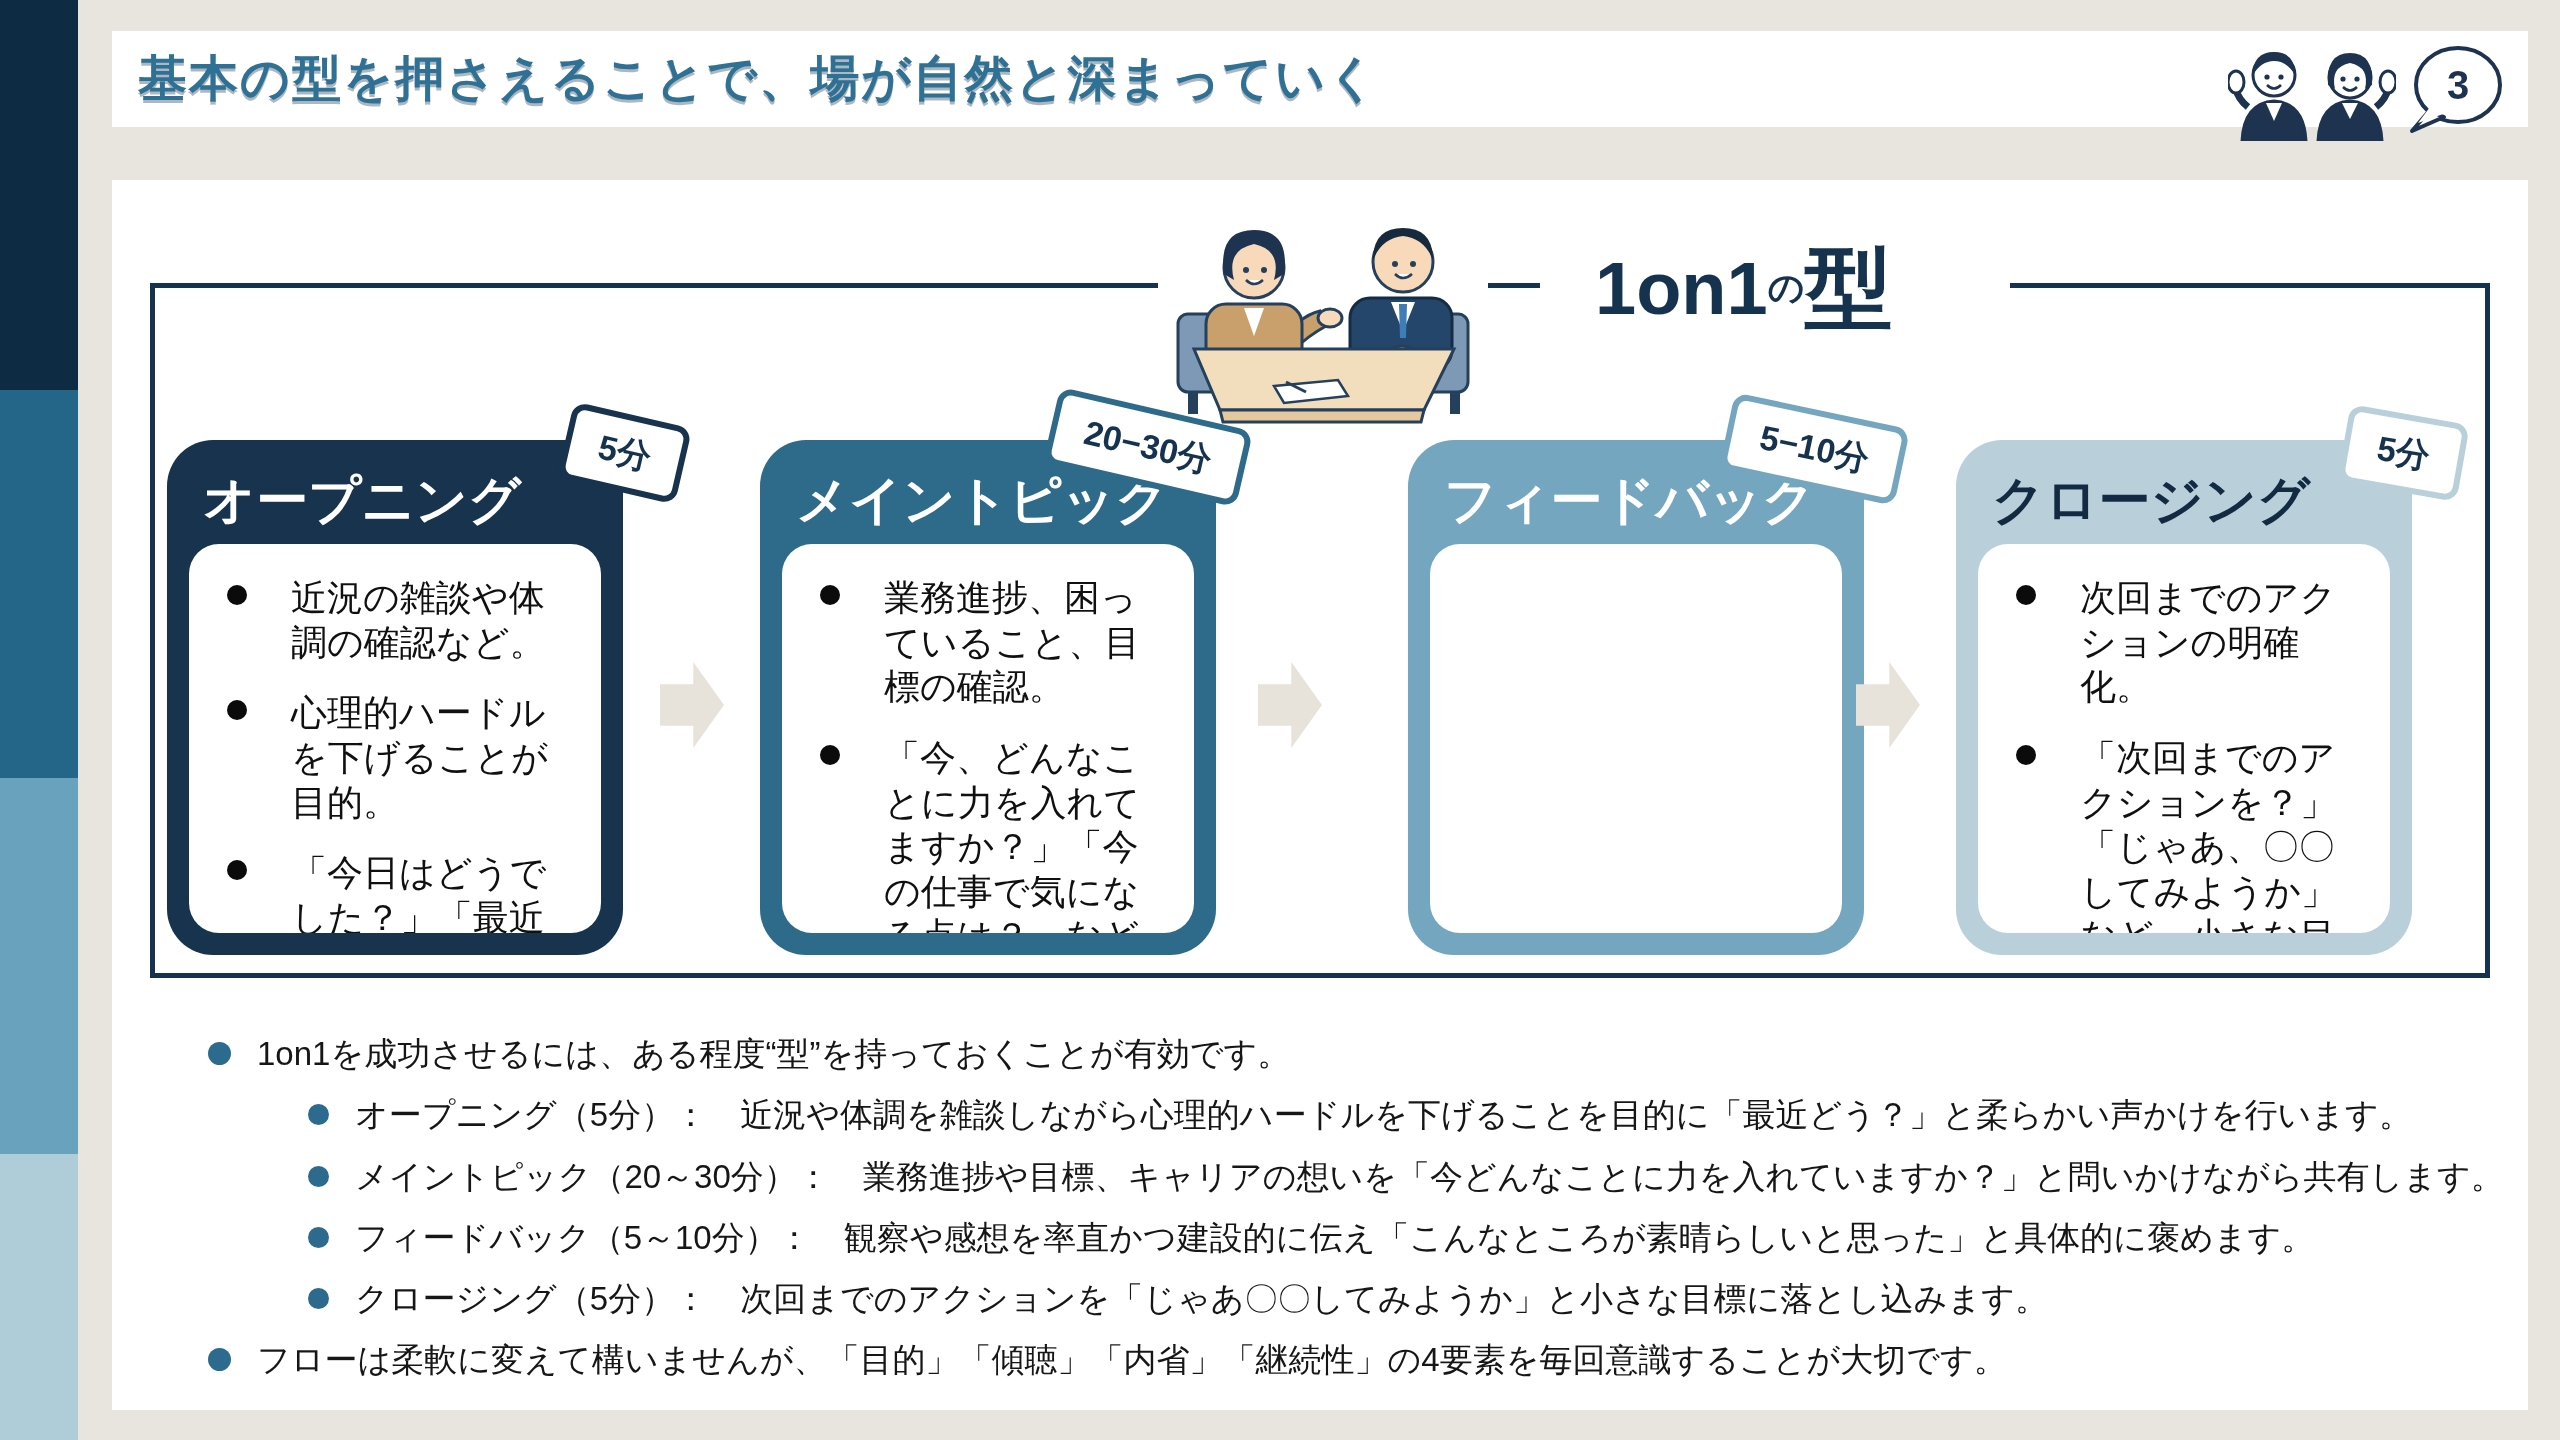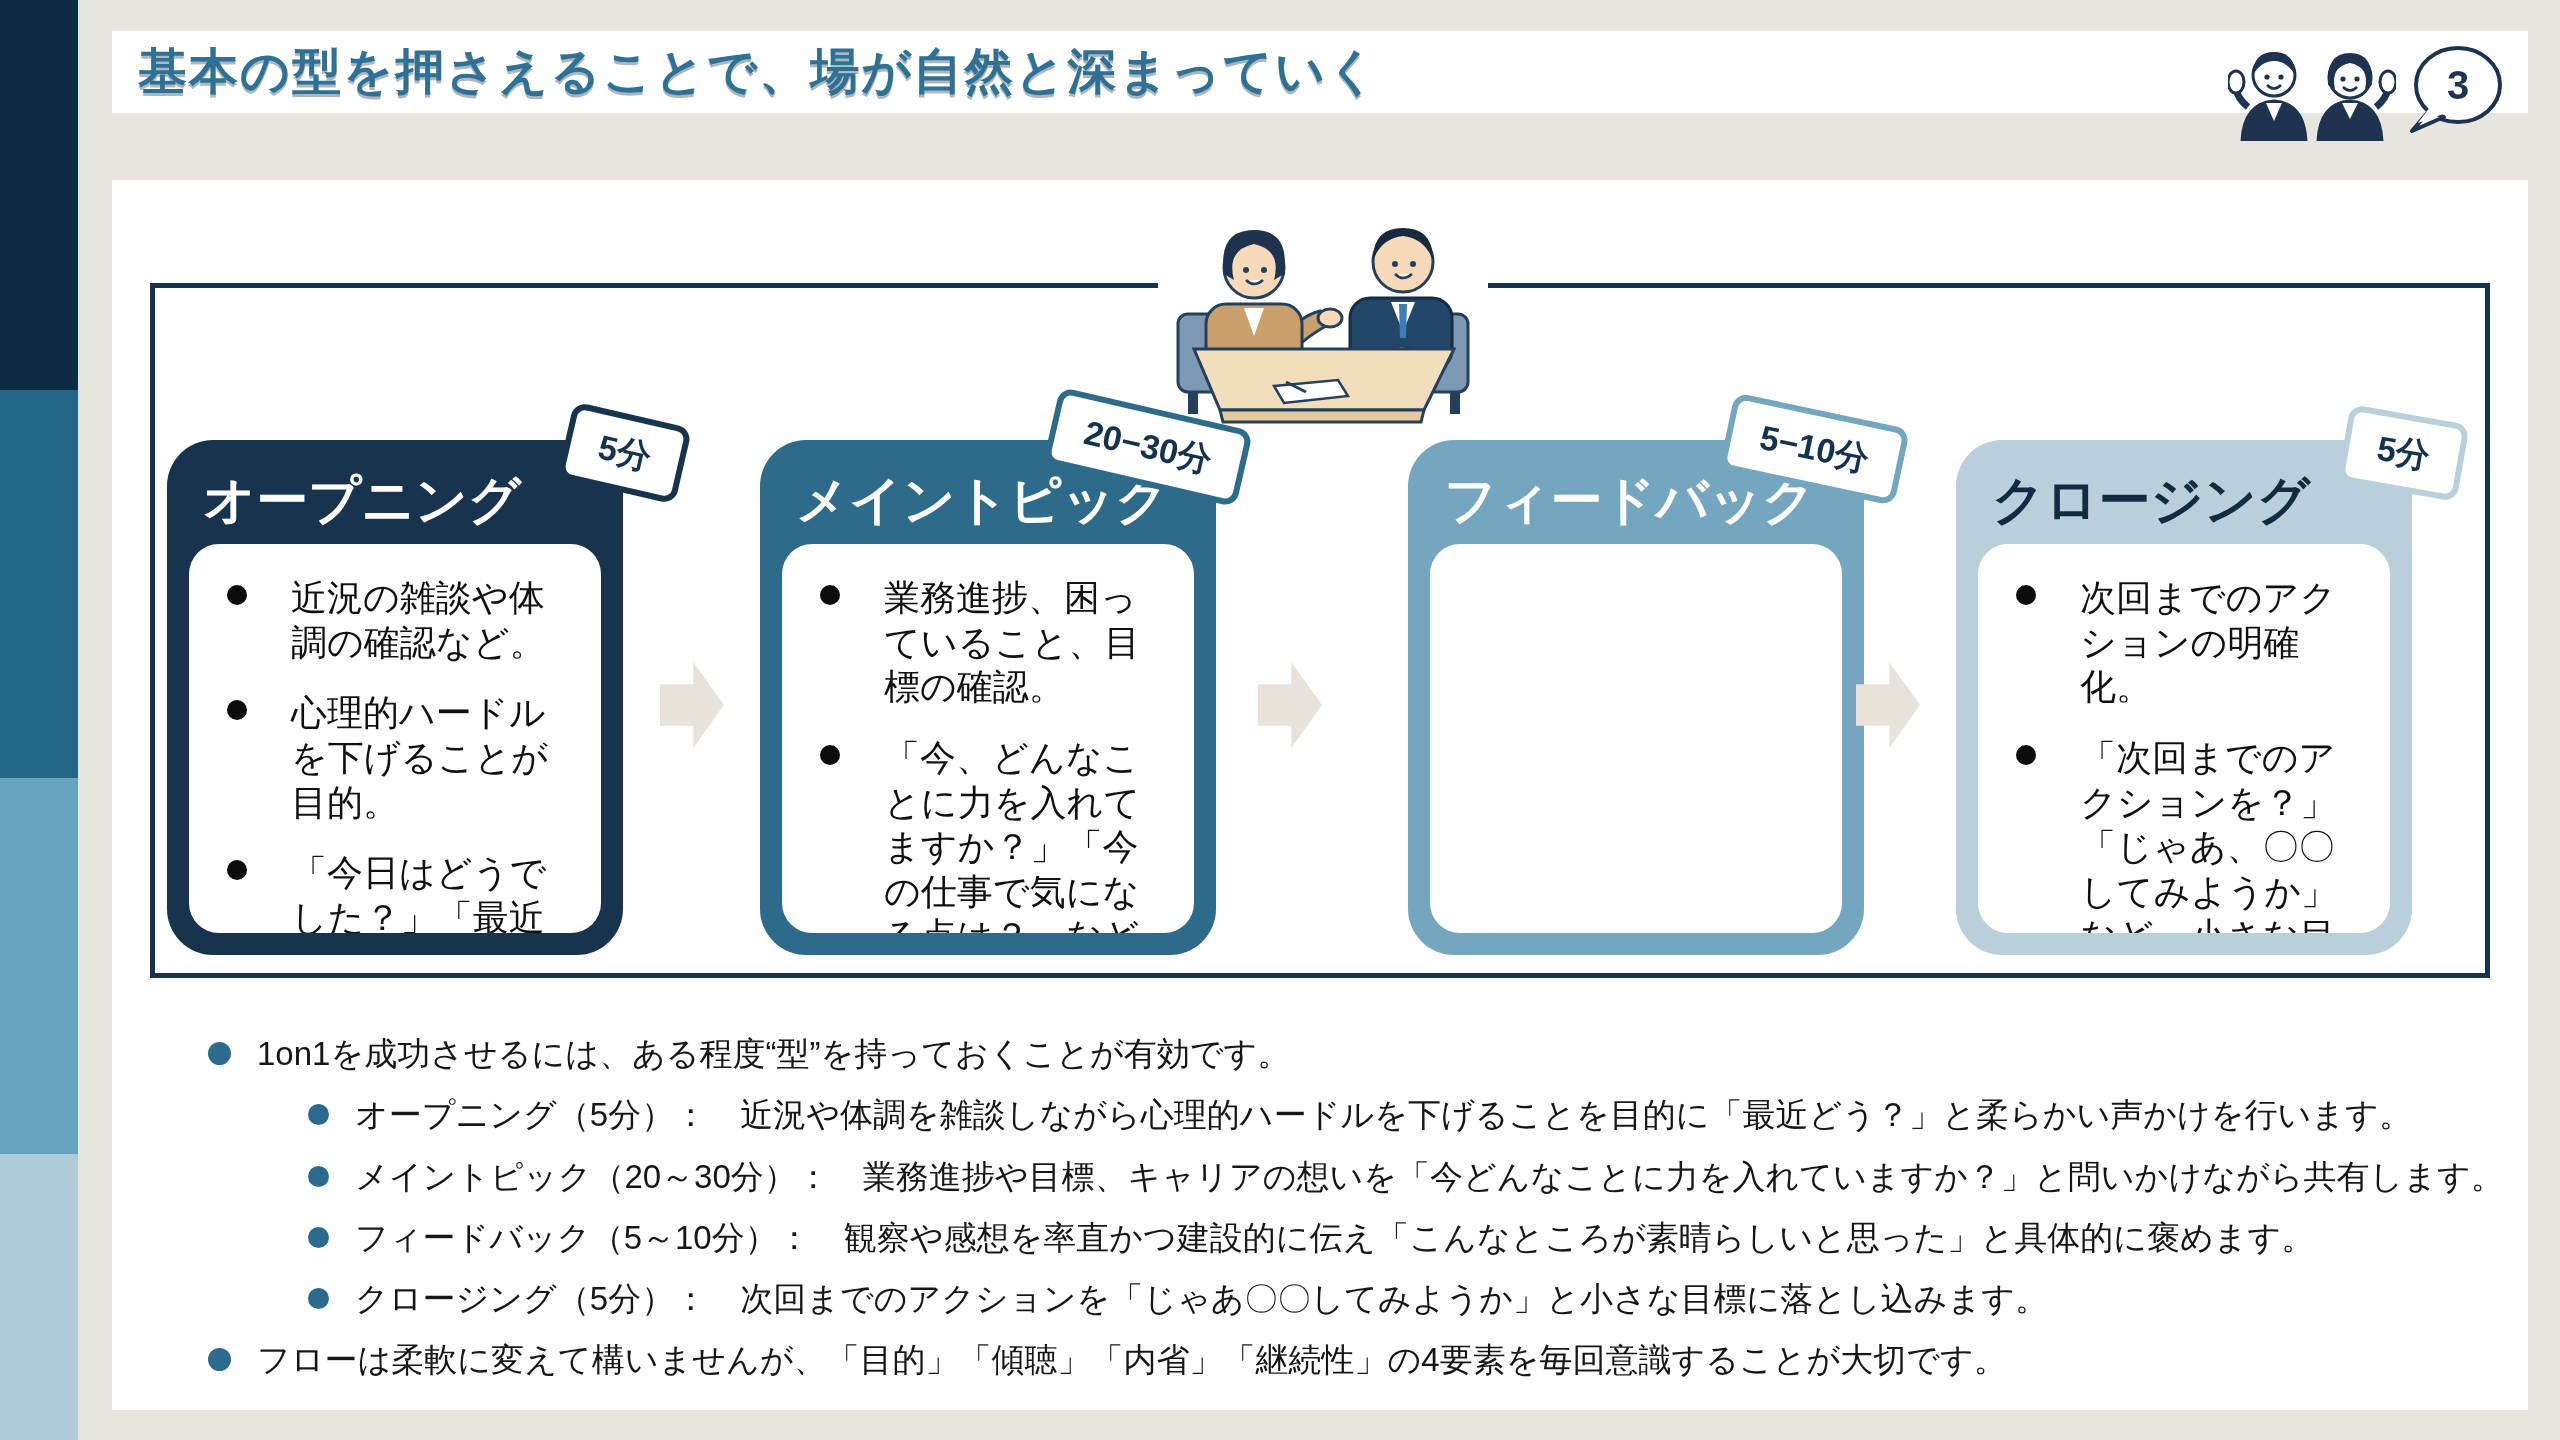--- a/index.html
+++ b/index.html
@@ -7,21 +7,21 @@
   .slide{position:relative;width:2560px;height:1440px;background:#e8e5df;overflow:hidden;}
 
   
   .sideblock{position:absolute;left:0;width:78px;}
   .side1{top:0;height:390px;background:#0d2b43;}
   .side2{top:390px;height:388px;background:#236688;}
   .side3{top:778px;height:376px;background:#69a2bc;}
   .side4{top:1154px;height:286px;background:#aecdd8;}
 
   
-  .titlebar{position:absolute;left:112px;top:31px;width:2416px;height:82px;background:#ffffff;}
+  .titlebar{position:absolute;left:112px;top:31px;width:2416px;height:96px;background:#ffffff;}
   .slide-title{position:absolute;left:26px;top:50%;transform:translateY(-50%);
     font-size:49px;font-weight:bold;color:#2f7095;letter-spacing:2px;white-space:nowrap;
     text-shadow:0 3px 0 rgba(21,50,78,0.35);}
   .pair-illo{position:absolute;right:132px;top:6px;width:168px;height:104px;}
   .bubble{position:absolute;right:22px;top:12px;width:104px;height:92px;}
 
   
   .main{position:absolute;left:112px;top:180px;width:2416px;height:1230px;background:#ffffff;}
 
   
@@ -113,20 +113,25 @@
       <polygon points="27,68 10,88 42,74" fill="#ffffff" stroke="#1d3350" stroke-width="4" stroke-linejoin="round"></polygon>
       <polygon points="28,64 16,80 44,70" fill="#ffffff"></polygon>
       <text x="56" y="56" text-anchor="middle" font-size="40" font-weight="bold" fill="#1d3350">3</text>
     </svg>
   </div>
 
   <div class="main"></div>
 
   <div class="frame"></div>
 
+  <div class="diagram-heading">
+    <span class="txt pre">1on1</span>
+    <span class="txt particle">の</span>
+    <span class="txt main-word">型</span>
+  </div>
 
   <svg class="talk-illo" viewBox="0 0 330 240">
     <rect x="0" y="0" width="330" height="240" fill="#ffffff"></rect>
 
     <rect x="20" y="128" width="62" height="78" rx="10" fill="#7d99b5" stroke="#24405c" stroke-width="3"></rect>
     <rect x="248" y="128" width="62" height="78" rx="10" fill="#7d99b5" stroke="#24405c" stroke-width="3"></rect>
     <rect x="30" y="206" width="10" height="22" fill="#24405c"></rect>
       <rect x="66" y="206" width="10" height="22" fill="#24405c"></rect>
     <rect x="256" y="206" width="10" height="22" fill="#24405c"></rect>
       <rect x="292" y="206" width="10" height="22" fill="#24405c"></rect>

